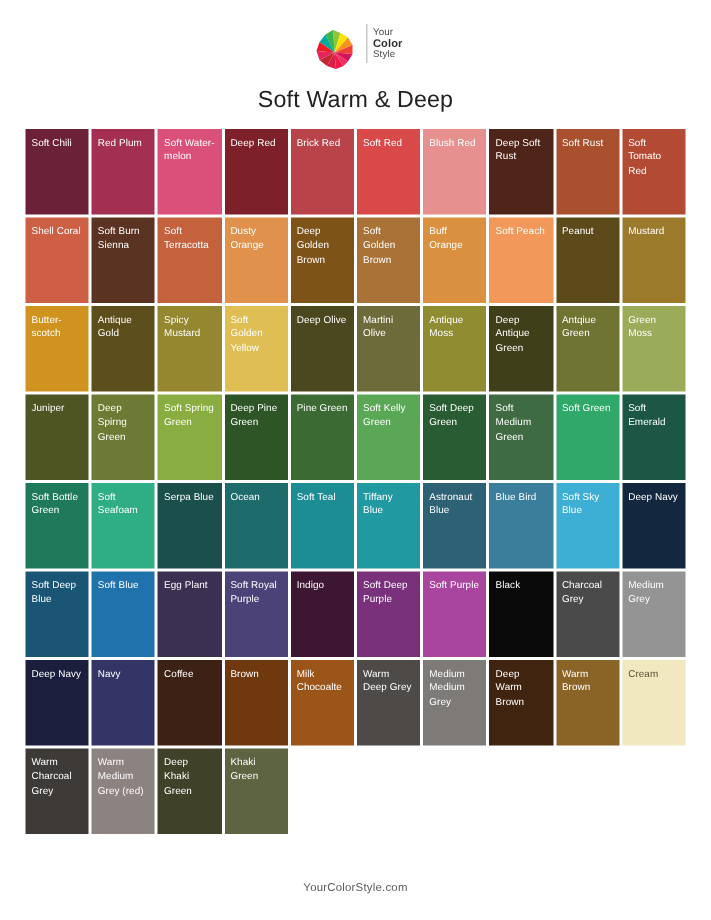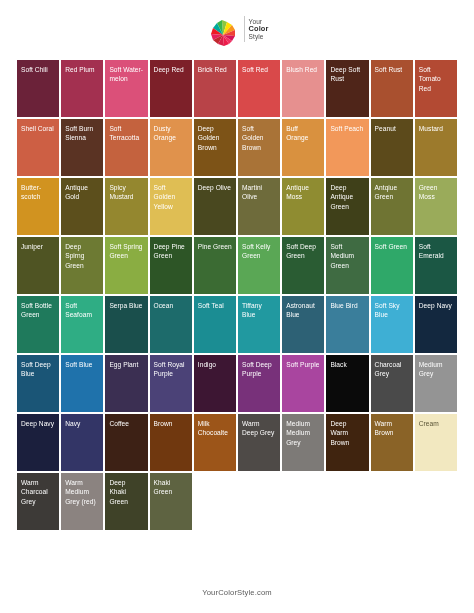--- a/index.html
+++ b/index.html
@@ -128,20 +128,21 @@
           <path d="M0,0 L6,9 L9,6 Z" fill="#f03060"></path>
         </g>
       </svg>
     </span>
     <span class="logo-text">
       <span>Your</span>
       <span class="strong">Color</span>
       <span>Style</span>
     </span>
   </div>
+  <h1 class="page-title">Soft Warm &amp; Deep</h1>
 </div>
 
 <div class="palette">
     <div class="swatch-row">
       <div class="swatch" style="background: rgb(107, 34, 57);">
         <span class="swatch-label" style="color: rgb(255, 255, 255);">Soft Chili</span>
       </div>
       <div class="swatch" style="background: rgb(163, 48, 80);">
         <span class="swatch-label" style="color: rgb(255, 255, 255);">Red Plum</span>
       </div>

